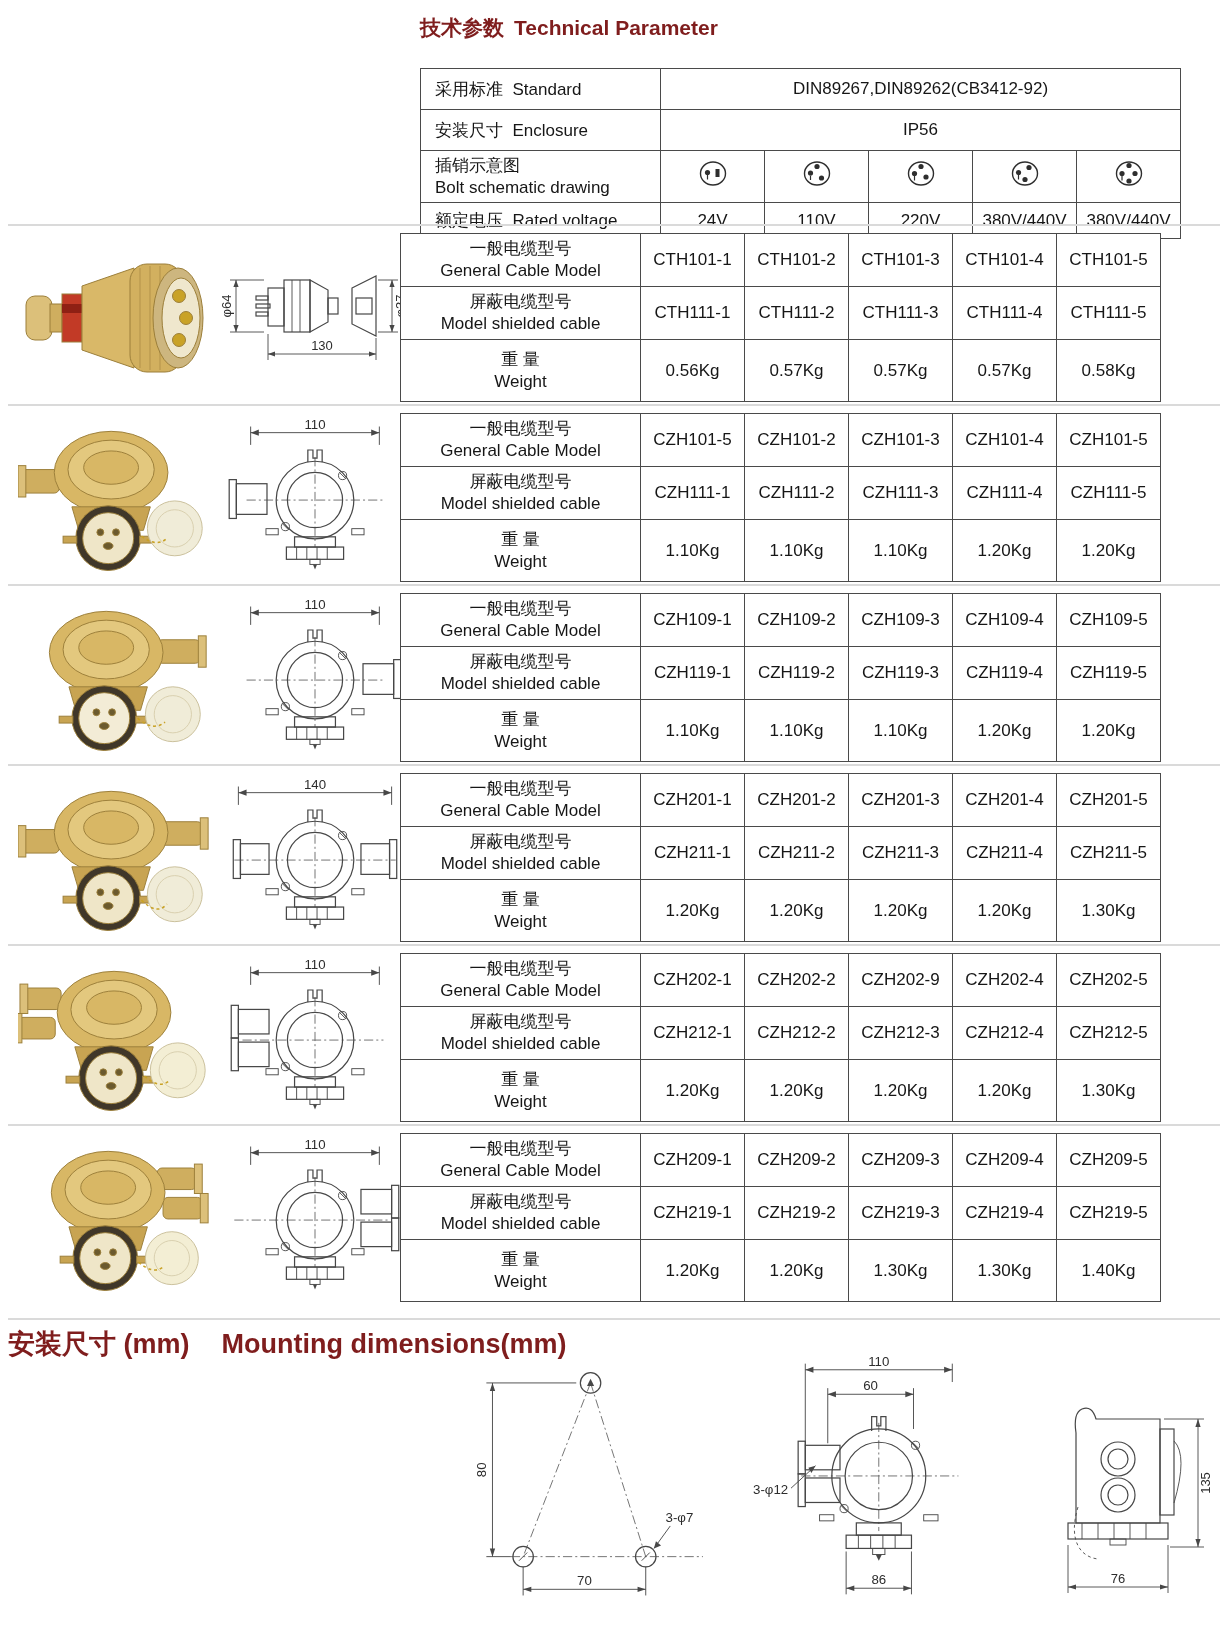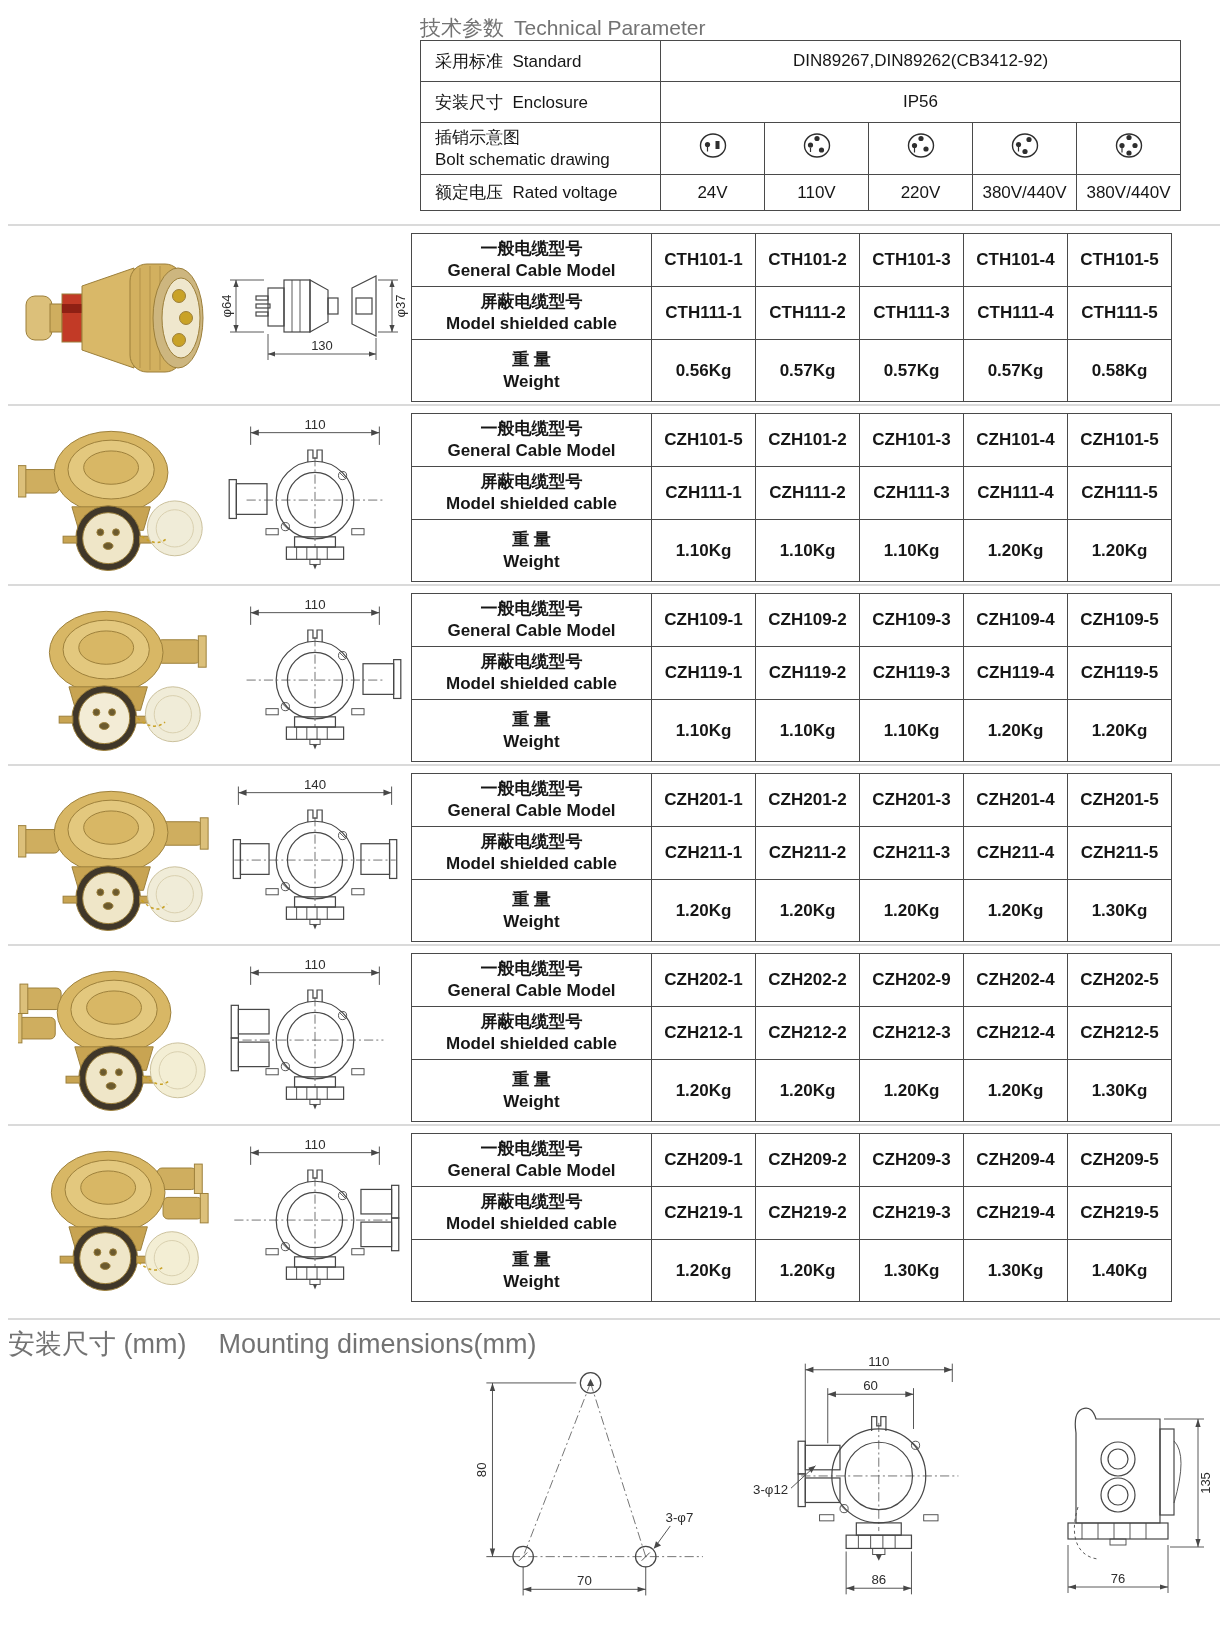--- a/index.html
+++ b/index.html
@@ -1,45 +1,45 @@
 <!DOCTYPE html>
 <html><head>
 <meta charset="utf-8">
 <style>
   * { margin:0; padding:0; box-sizing:border-box; }
   html,body { background:#ffffff; }
   body { font-family:"Liberation Sans", sans-serif; color:#1d1d1d; }
   .page { position:relative; width:1228px; height:1628px; background:#fff; overflow:hidden; }
 
   
-  .accent { position:absolute; font-weight:normal; color:#737373; letter-spacing:0; white-space:nowrap; }
+  .accent { position:absolute; font-weight:bold; color:#7f1d1d; letter-spacing:0; white-space:nowrap; }
   .tech-title { left:420px; top:14px; font-size:21px; }
   .mount-title { left:8px; top:1326px; font-size:27px; }
   .accent .en { margin-left:10px; }
   .mount-title .en { margin-left:32px; }
 
   
   table.grid { border-collapse:collapse; table-layout:fixed; width:760px; background:#fff; }
   table.grid td { border:1px solid #4a4a4a; text-align:center; vertical-align:middle;
                   font-size:17px; color:#161616; overflow:hidden; }
   col.cl { width:240px; } col.cv { width:104px; }
-  .param-wrap { position:absolute; left:420px; top:40px; }
+  .param-wrap { position:absolute; left:420px; top:68px; }
   .param .lbl { text-align:left; padding-left:14px; }
   .param tr.r-std td { height:41px; }
   .param tr.r-enc td { height:41px; }
   .param tr.r-bolt td { height:52px; }
   .param tr.r-volt td { height:36px;margin-left:18px; }
   .lbl2 div { line-height:1.28; }
 
   
   .sep { position:absolute; left:8px; width:1212px; border-top:2px solid #dadada; }
   .section { position:absolute; left:0; width:1228px; height:178px; }
   .photo { position:absolute; left:18px; top:6px; width:196px; height:166px; }
   .drawing { position:absolute; left:220px; top:6px; width:190px; height:166px; }
-  .spec-wrap { position:absolute; left:411px; top:5px;font-weight:bold; }
+  .spec-wrap { position:absolute; left:400px; top:5px; }
   .spec tr.rA td { height:53px; }
   .spec tr.rB td { height:62px; }
   .spec .lbl div { line-height:1.28; }
 
   
   svg.draw .ln { stroke:#474747; stroke-width:1.2; fill:none; }
   svg.draw .th { stroke:#474747; stroke-width:0.9; fill:none; }
   svg.draw .dash { stroke:#6a6a6a; stroke-width:0.9; fill:none; stroke-dasharray:9 3 2 3; }
   svg.draw .fl { fill:#474747; stroke:none; }
   svg.draw text { font-size:13px; fill:#2d2d2d; text-anchor:middle; font-family:"Liberation Sans",sans-serif; }

